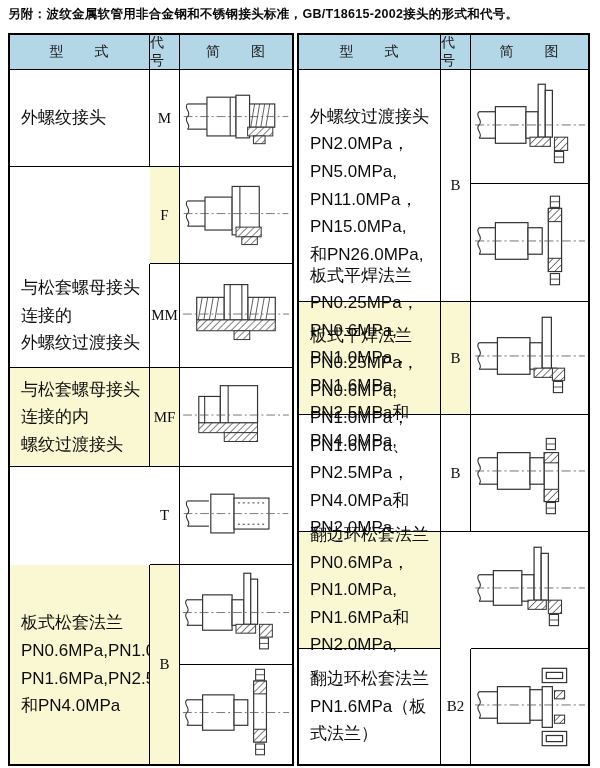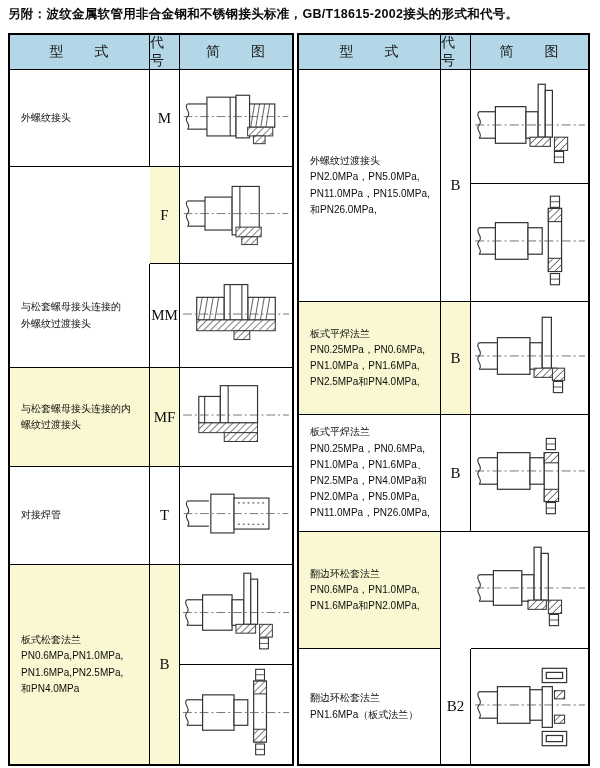--- a/index.html
+++ b/index.html
@@ -25,21 +25,21 @@
   }
   .c{border-right:1.5px solid #000;border-bottom:1.5px solid #000;box-sizing:border-box;}
   .nr{border-right:none;}
   .nb{border-bottom:none;}
   .th{
     background:#b4d7e8;display:flex;align-items:center;justify-content:center;
     font-size:14px;letter-spacing:1px;color:#1a1a1a;
   }
   .type{
     display:flex;align-items:center;
-    padding:4px 4px 4px 11px;font-size:10px;line-height:1.62;
+    padding:4px 4px 4px 11px;font-size:17px;line-height:1.62;
     white-space:pre-line;color:#0d0d0d;
   }
   .code{
     display:flex;align-items:center;justify-content:center;
     font-family:"Liberation Serif","DejaVu Serif",serif;font-size:15px;color:#0d0d0d;
   }
   .diagc{display:flex;align-items:center;justify-content:center;background:#fff;}
   .yellow{background:#faf8d2;}
   svg.diag{display:block;}
 </style>
@@ -132,21 +132,20 @@
           <rect x="18" y="27" width="22" height="27" fill="#fff" stroke="#333333" stroke-width="1.2"></rect>
           <line x1="24" y1="27" x2="24" y2="54" stroke="#333333" stroke-width="1.1"></line>
           <rect x="40" y="16" width="38" height="38" fill="#fff" stroke="#333333" stroke-width="1.2"></rect>
           <line x1="48" y1="16" x2="48" y2="54" stroke="#333333" stroke-width="1.1"></line>
           <rect x="18" y="54" width="60" height="10" fill="url(#hp)" stroke="#333333" stroke-width="1"></rect>
           <rect x="44" y="64" width="34" height="9" fill="url(#hp)" stroke="#333333" stroke-width="1"></rect>
           <line x1="2" y1="46" x2="110" y2="46" stroke="#555" stroke-width="0.8" stroke-dasharray="9 3 2 3"></line>
         </svg>
     </div>
 
-    <div class="c type" style="grid-area:6/1">对接焊管</div>
     <div class="c code" style="grid-area:6/2">T</div>
     <div class="c diagc nr" style="grid-area:6/3">
       <svg class="diag" width="110" height="93" viewBox="0 0 112 96">
           <line x1="6" y1="33" x2="28" y2="33" stroke="#333333" stroke-width="1.2"></line>
           <line x1="6" y1="59" x2="28" y2="59" stroke="#333333" stroke-width="1.2"></line>
           <path d="M6 33 c -5 4.55, 5 8.450000000000001, 0 13 c -5 4.55, 5 8.450000000000001, 0 13" fill="none" stroke="#333333" stroke-width="1.1"></path>
           <rect x="30" y="26" width="24" height="40" fill="#fff" stroke="#333333" stroke-width="1.2"></rect>
           <rect x="54" y="30" width="36" height="32" fill="#fff" stroke="#333333" stroke-width="1.2"></rect>
           <line x1="58" y1="35" x2="88" y2="35" stroke="#333333" stroke-width="1" stroke-dasharray="2 3"></line>
           <line x1="58" y1="57" x2="88" y2="57" stroke="#333333" stroke-width="1" stroke-dasharray="2 3"></line>

